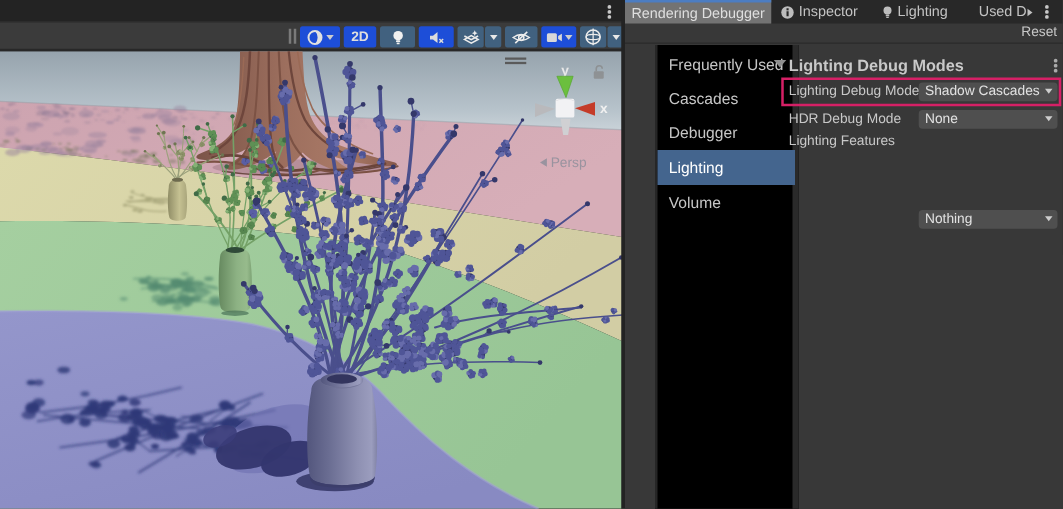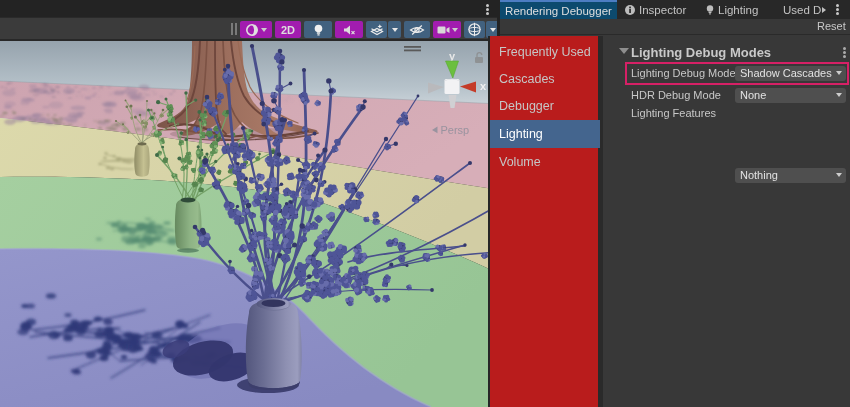--- a/index.html
+++ b/index.html
@@ -1,20 +1,20 @@
 <!DOCTYPE html>
 <html><head>
 <meta charset="utf-8">
 <style>
 * { margin:0; padding:0; box-sizing:border-box; }
 html,body { width:850px; height:407px; overflow:hidden; background:#383838;
   font-family:"Liberation Sans", sans-serif; }
 .abs { position:absolute; }
 .kebab i { display:block; width:3px; height:3px; border-radius:50%; background:#c8c8c8; margin-bottom:1px; }
-.tbtn { position:absolute; top:21px; height:17px; background:#a21caf; border-radius:2px;
+.tbtn { position:absolute; top:21px; height:17px; background:#1d4ed8; border-radius:2px;
   display:flex; align-items:center; justify-content:center; color:#dedede; }
 .tbtn.on { background:#41617f; }
 .tri { width:0; height:0; border-left:3.5px solid transparent; border-right:3.5px solid transparent; border-top:4.5px solid #cdcdcd; }
 .tabtxt { color:#c3c3c3; font-size:11.5px; display:flex; align-items:center; height:19px; position:absolute; top:0; }
 .sideitem { position:absolute; width:110px; height:28px; color:#c6c6c6; font-size:12.5px; line-height:28px; padding-left:9px; white-space:nowrap; }
 .clabel { position:absolute; color:#c8c8c8; font-size:11px; white-space:nowrap; }
 .drop { position:absolute; left:735px; width:111px; height:15px; background:#4f4f4f; border-radius:3px; color:#e2e2e2; font-size:11px; line-height:15px; padding-left:5px; white-space:nowrap; }
 .drop .tri { position:absolute; right:4px; top:5px; }
 </style>
 </head>
@@ -2745,21 +2745,21 @@
     <path d="M444.5 81 q7.5 -3.5 15 0 l0 -0.5 q-7.5 -3.5 -15 0Z" fill="#d8d8dc"></path>
   </g>
   <path d="M437.5 126.5 L432 129.9 L437.5 133.3 Z" fill="#99939f"></path>
     <text x="440.5" y="133.5" font-size="11" fill="#99939f" font-family="Liberation Sans">Persp</text>
 </svg>
 
 <div class="abs" style="left:497px;top:0;width:3px;height:407px;background:#232323;"></div>
 
 <div class="abs" style="left:500px;top:0;width:350px;height:407px;background:#383838;"></div>
 <div class="abs" style="left:500px;top:0;width:350px;height:19px;background:#282828;"></div>
-<div class="abs" style="left:500px;top:0;width:117px;height:19px;background:#0c4a6e;border-top:2px solid #4c7dc2;color:#dfdfdf;font-size:11.5px;display:flex;align-items:center;justify-content:center;">Rendering Debugger</div>
+<div class="abs" style="left:500px;top:0;width:117px;height:19px;background:#737373;border-top:2px solid #4c7dc2;color:#dfdfdf;font-size:11.5px;display:flex;align-items:center;justify-content:center;">Rendering Debugger</div>
 <div class="tabtxt" style="left:624px;">
   <svg width="12" height="12" viewBox="0 0 12 12" style="margin-right:3px;">
       <circle cx="6" cy="6" r="5" fill="#bdbdbd"></circle>
       <rect x="5.2" y="5" width="1.7" height="4" fill="#282828"></rect>
       <rect x="5.2" y="2.6" width="1.7" height="1.7" fill="#282828"></rect>
     </svg>
   Inspector
 </div>
 <div class="tabtxt" style="left:705px;">
   <svg width="10" height="12" viewBox="0 0 10 12" style="margin-right:3px;">
@@ -2773,21 +2773,21 @@
 <div class="abs" style="left:822px;top:6.5px;width:0;height:0;border-top:3.5px solid transparent;border-bottom:3.5px solid transparent;border-left:4.5px solid #c0c0c0;"></div>
 <div class="kebab abs" style="left:836px;top:4px;">
     <i></i>
     <i></i>
     <i></i>
   </div>
 
 <div class="abs" style="left:500px;top:19px;width:350px;height:16px;background:#383838;border-bottom:1px solid #2a2a2a;"></div>
 <div class="abs" style="left:817px;top:20px;color:#c8c8c8;font-size:11px;">Reset</div>
 
-<div class="abs" style="left:488px;top:36px;width:115px;height:371px;background:#b91c1c;border-left:2px solid #262626;border-right:5px solid #2a2a2a;">
+<div class="abs" style="left:524px;top:36px;width:115px;height:371px;background:#000000;border-left:2px solid #262626;border-right:5px solid #2a2a2a;">
   <div class="sideitem" style="top:2px;">Frequently Used</div>
   <div class="sideitem" style="top:29px;">Cascades</div>
   <div class="sideitem" style="top:56px;">Debugger</div>
   <div class="sideitem" style="top:84px;background:#44658e;color:#fff;">Lighting</div>
   <div class="sideitem" style="top:112px;">Volume</div>
 </div>
 
 <div class="abs" style="left:619px;top:48px;width:0;height:0;border-left:5px solid transparent;border-right:5px solid transparent;border-top:6px solid #8e8e8e;"></div>
 <div class="clabel" style="left:631px;top:45px;font-size:13px;font-weight:bold;color:#c9c9c9;">Lighting Debug Modes</div>
 <div class="kebab abs" style="left:843px;top:47px;">

